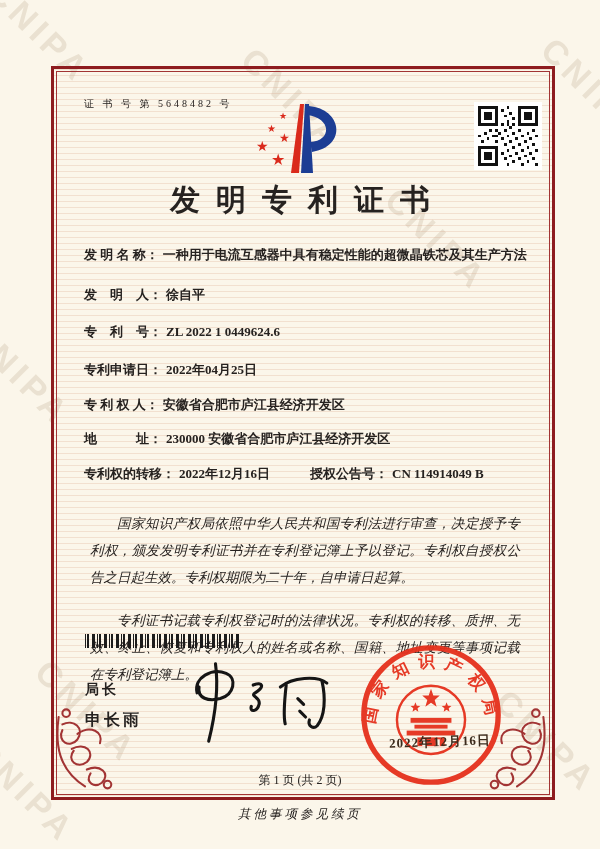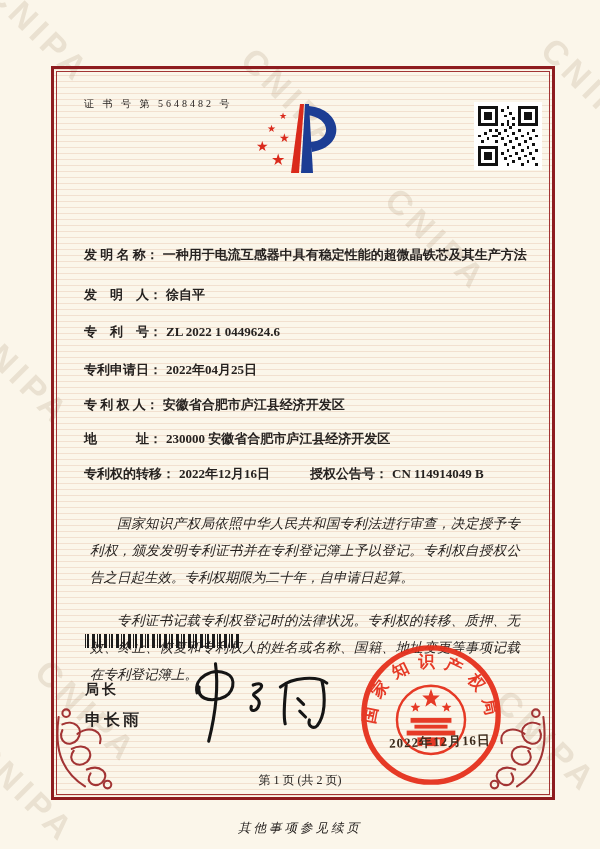--- a/index.html
+++ b/index.html
@@ -35,21 +35,21 @@
   .sig-name{position:absolute;left:85px;top:710px;font-family:"Liberation Sans",sans-serif;
             font-weight:bold;font-size:16px;letter-spacing:3px;z-index:4;}
   .sig-script{position:absolute;left:182px;top:656px;z-index:5;}
   .seal{position:absolute;left:358px;top:642px;width:146px;height:146px;z-index:4;opacity:.95;}
   .seal-date{position:absolute;left:372px;top:733px;width:136px;text-align:center;
              font-size:13px;font-weight:bold;color:#3b2a1c;letter-spacing:1px;
              transform:rotate(-2deg);z-index:6;}
   .page-footer{position:absolute;left:51px;top:772px;width:498px;text-align:center;
                font-size:12px;z-index:4;}
   .note{position:absolute;left:0;top:806px;width:600px;text-align:center;font-size:12.5px;
-        font-style:italic;letter-spacing:3px;z-index:4;margin-top:14px;}
+        font-style:italic;letter-spacing:3px;z-index:4;}
 </style>
 </head>
 <body>
 
 <div class="page">
 
   <div class="wm" style="left:-25px;top:12px">CNIPA</div>
   <div class="wm" style="left:228px;top:80px">CNIPA</div>
   <div class="wm" style="left:528px;top:70px">CNIPA</div>
   <div class="wm" style="left:372px;top:220px">CNIPA</div>
@@ -162,20 +162,21 @@
         <rect x="14" y="18" width="1" height="1" fill="#111"></rect>
         <rect x="19" y="18" width="1" height="1" fill="#111"></rect>
         <rect x="12" y="19" width="1" height="1" fill="#111"></rect>
         <rect x="17" y="19" width="1" height="1" fill="#111"></rect>
         <rect x="10" y="20" width="1" height="1" fill="#111"></rect>
         <rect x="15" y="20" width="1" height="1" fill="#111"></rect>
         <rect x="20" y="20" width="1" height="1" fill="#111"></rect>
       </svg>
   </div>
 
+  <div class="title">发明专利证书</div>
 
   <div class="row" style="top:246px">
     <span class="lab">发 明 名 称：</span><span class="val">一种用于电流互感器中具有稳定性能的超微晶铁芯及其生产方法</span>
   </div>
   <div class="row" style="top:286px">
     <span class="lab">发　明　人：</span><span class="val">徐自平</span>
   </div>
   <div class="row" style="top:323px">
     <span class="lab">专　利　号：</span><span class="val">ZL 2022 1 0449624.6</span>
   </div>

